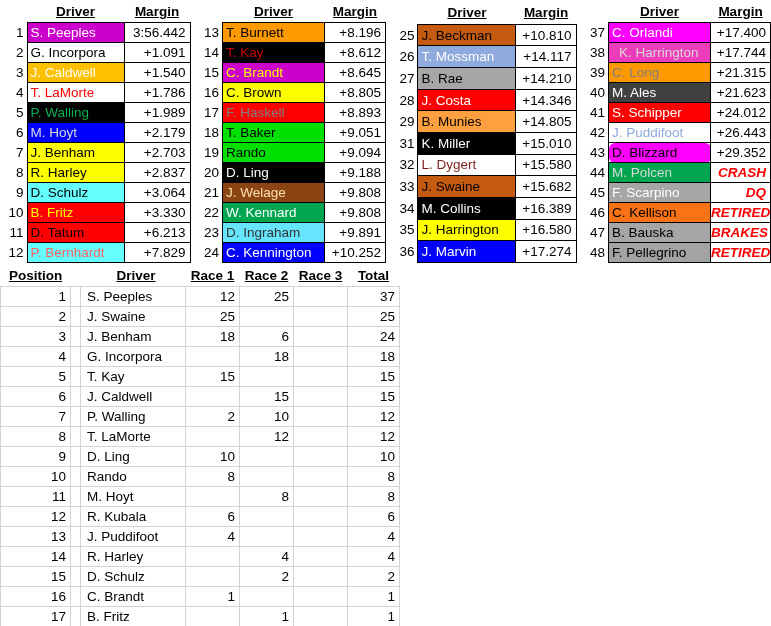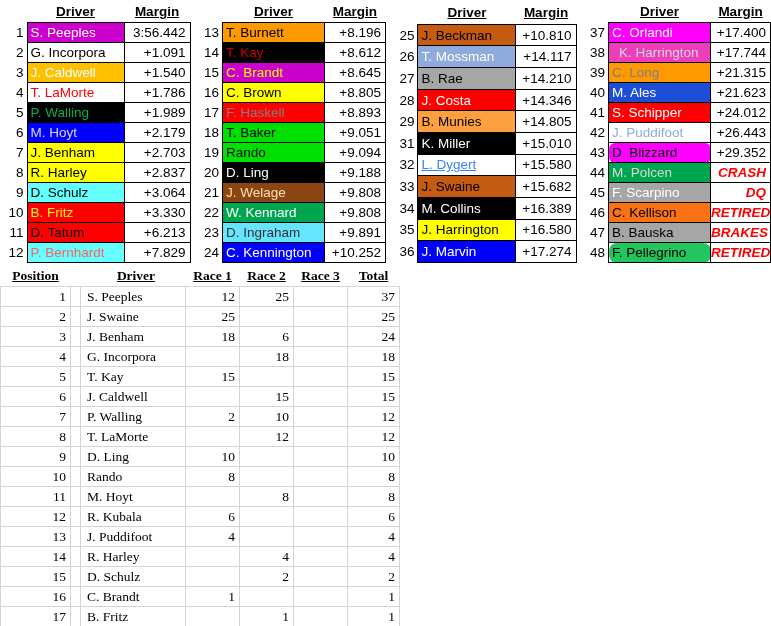--- a/index.html
+++ b/index.html
@@ -73,21 +73,20 @@
     padding:0;
   }
   .hdr-row .c-pos{background:transparent;border:none;}
   .spacer-col{width:2px;}
   .dnf{color:#ff0000;font-weight:bold;font-style:italic;}
 
   
   .stand-wrap{
     margin-top:3px;
     width:345px;
-    font-family:Liberation Serif, serif;
   }
   table.stand{
     border-collapse:collapse;
     table-layout:fixed;
     width:345px;
   }
   table.stand th,table.stand td{
     height:19px;
     line-height:19px;
     padding:0 4px 0 0;
@@ -285,21 +284,21 @@
         <div class="c c-drv" style="background: rgb(255, 160, 64); color: rgb(0, 0, 0);">B. Munies</div>
         <div class="c c-mgn">+14.805</div>
       </div>
       <div class="res-row">
         <div class="c c-pos">31</div>
         <div class="c c-drv" style="background: rgb(0, 0, 0); color: rgb(255, 255, 255);">K. Miller</div>
         <div class="c c-mgn">+15.010</div>
       </div>
       <div class="res-row">
         <div class="c c-pos">32</div>
-        <div class="c c-drv" style="background: rgb(255, 255, 255); color: #3b82f6; text-decoration: underline;">L. Dygert</div>
+        <div class="c c-drv" style="background: rgb(255, 255, 255); color: #7f1d1d;">L. Dygert</div>
         <div class="c c-mgn">+15.580</div>
       </div>
       <div class="res-row">
         <div class="c c-pos">33</div>
         <div class="c c-drv" style="background: rgb(197, 90, 17); color: rgb(0, 0, 0);">J. Swaine</div>
         <div class="c c-mgn">+15.682</div>
       </div>
       <div class="res-row">
         <div class="c c-pos">34</div>
         <div class="c c-drv" style="background: rgb(0, 0, 0); color: rgb(255, 255, 255);">M. Collins</div>
@@ -333,21 +332,21 @@
         <div class="c c-drv" style="background: rgb(238, 61, 187); color: rgb(217, 217, 217); padding-left: 10px;">K. Harrington</div>
         <div class="c c-mgn">+17.744</div>
       </div>
       <div class="res-row">
         <div class="c c-pos">39</div>
         <div class="c c-drv" style="background: rgb(255, 153, 0); color: rgb(128, 128, 128);">C. Long</div>
         <div class="c c-mgn">+21.315</div>
       </div>
       <div class="res-row">
         <div class="c c-pos">40</div>
-        <div class="c c-drv" style="background: #1d4ed8; color: rgb(255, 255, 255);">M. Ales</div>
+        <div class="c c-drv" style="background: #404040; color: rgb(255, 255, 255);">M. Ales</div>
         <div class="c c-mgn">+21.623</div>
       </div>
       <div class="res-row">
         <div class="c c-pos">41</div>
         <div class="c c-drv" style="background: rgb(255, 0, 0); color: rgb(255, 255, 255); margin-left: 14px;">S. Schipper</div>
         <div class="c c-mgn">+24.012</div>
       </div>
       <div class="res-row">
         <div class="c c-pos">42</div>
         <div class="c c-drv" style="background: rgb(255, 255, 255); color: rgb(143, 170, 220);">J. Puddifoot</div>
@@ -373,21 +372,21 @@
         <div class="c c-drv" style="background: #f97316; color: rgb(0, 0, 0);">C. Kellison</div>
         <div class="c c-mgn dnf">RETIRED</div>
       </div>
       <div class="res-row">
         <div class="c c-pos">47</div>
         <div class="c c-drv" style="background: rgb(166, 166, 166); color: rgb(0, 0, 0);">B. Bauska</div>
         <div class="c c-mgn dnf">BRAKES</div>
       </div>
       <div class="res-row">
         <div class="c c-pos">48</div>
-        <div class="c c-drv" style="background: #22c55e; color: rgb(0, 0, 0); border-radius: 8px;">F. Pellegrino</div>
+        <div class="c c-drv" style="background: #a3a3a3; color: rgb(0, 0, 0);">F. Pellegrino</div>
         <div class="c c-mgn dnf">RETIRED</div>
       </div>
     </div>
 </div>
 
 <div class="stand-wrap">
   <table class="stand">
     <thead>
       <tr>
         <th class="col-pos">Position</th>

